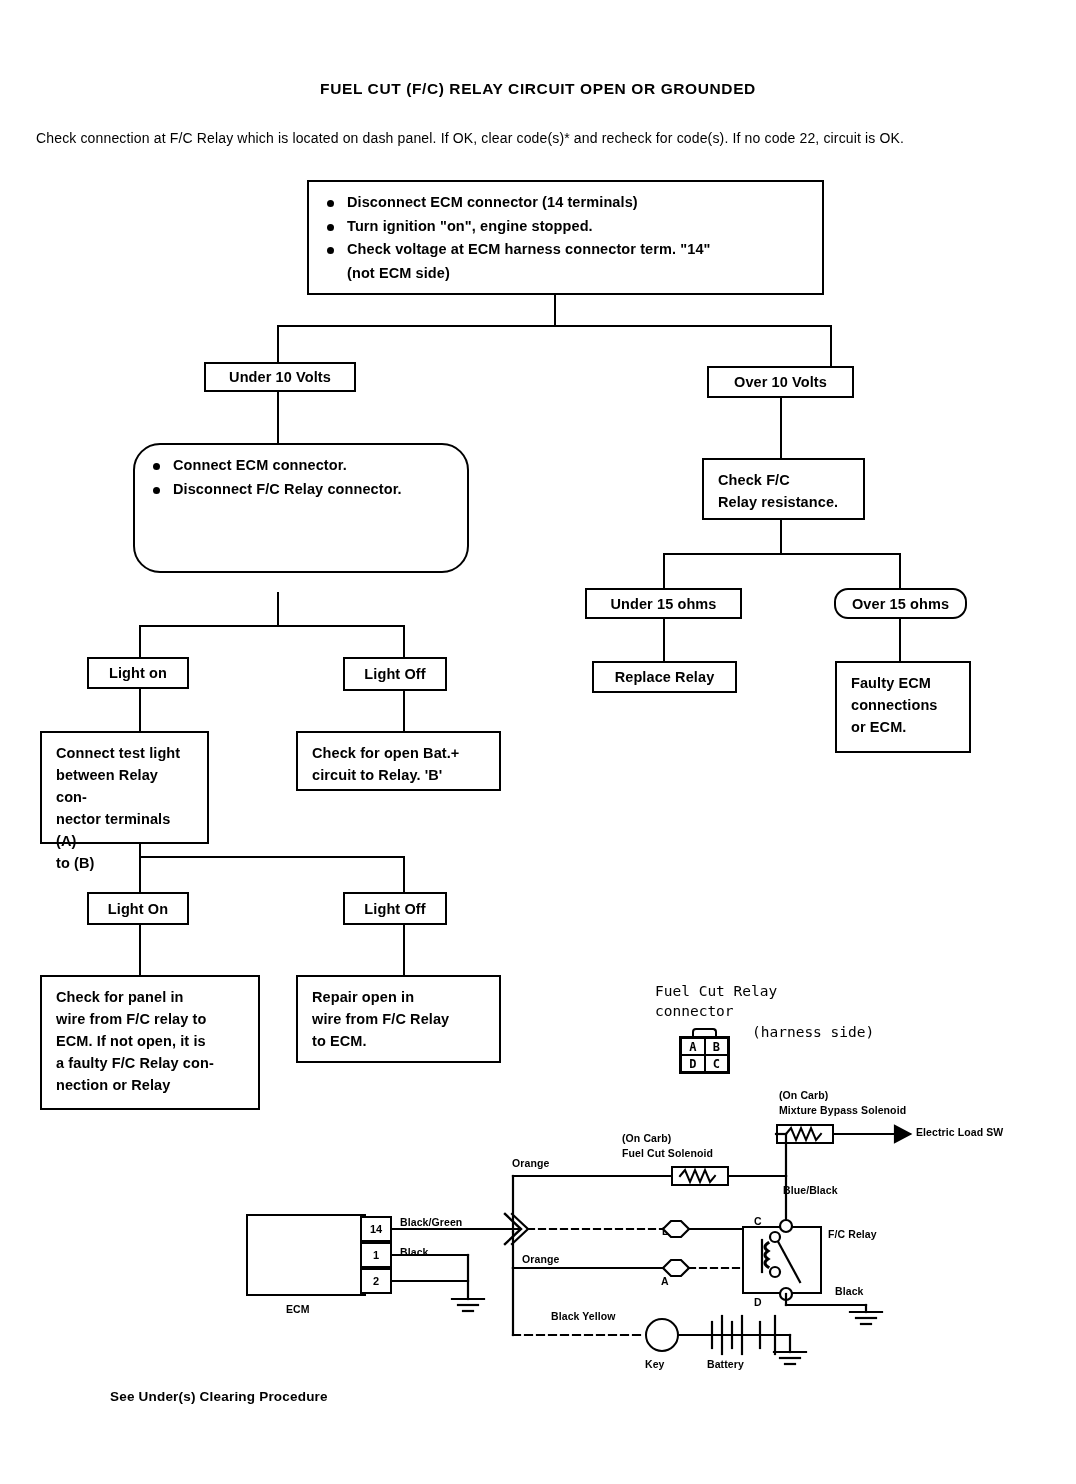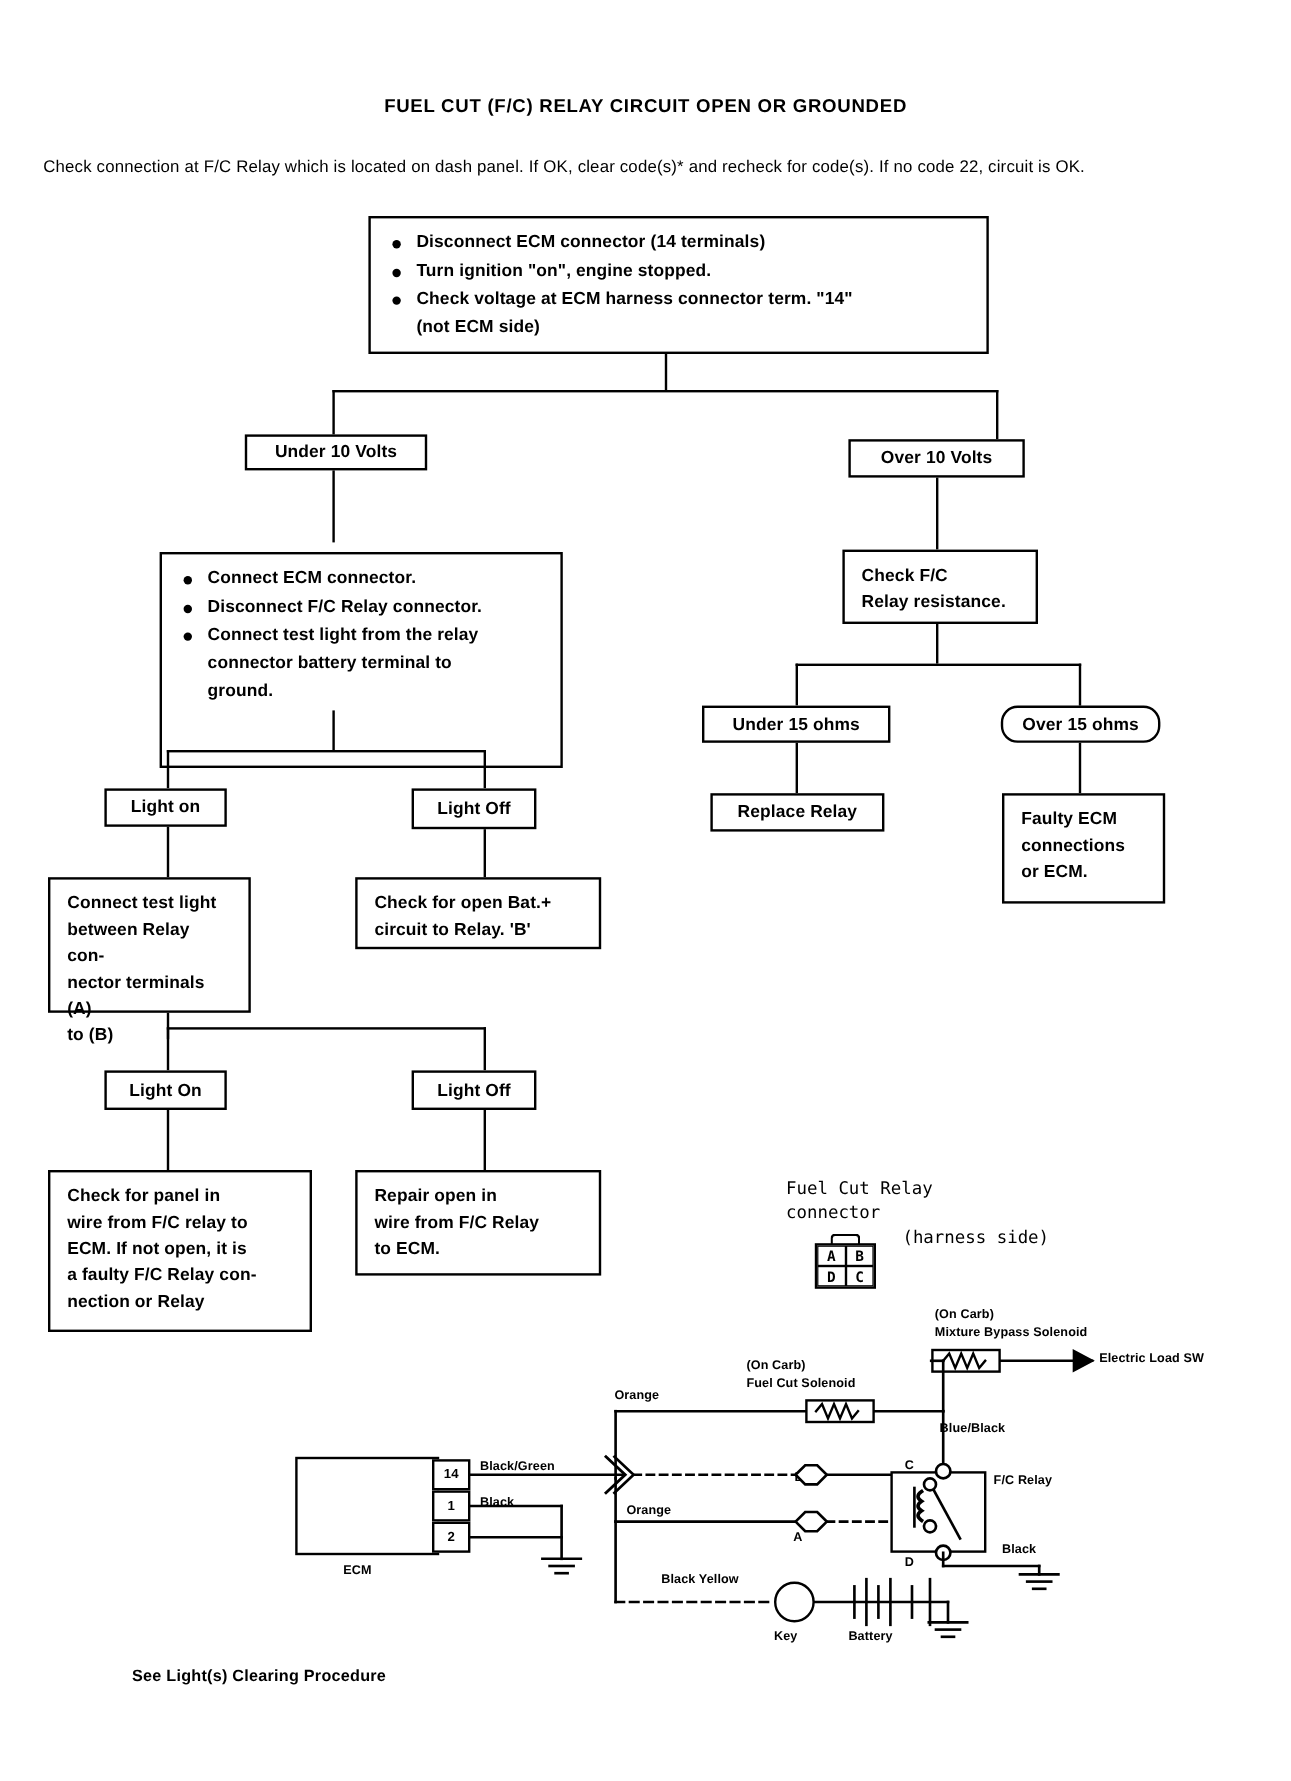--- a/index.html
+++ b/index.html
@@ -82,29 +82,24 @@
   <div class="box center" style="left:204px;top:362px;width:152px;height:30px;">
     <span class="txt">Under 10 Volts</span>
   </div>
   <div class="ln lnv" style="left:277px;top:392px;height:60px;"></div>
 
   <div class="box center" style="left:707px;top:366px;width:147px;height:32px;">
     <span class="txt">Over 10 Volts</span>
   </div>
   <div class="ln lnv" style="left:780px;top:398px;height:60px;"></div>
 
-  <div class="box pad" style="left:133px;top:460px;width:336px;height:180px;">
+  <div class="box pad" style="left:133px;top:443px;width:336px;height:130px;border-radius:27px;">
     <ul class="bl">
       <li>Connect ECM connector.</li>
       <li>Disconnect F/C Relay connector.</li>
-      <li>
-        <span>Connect test light from the relay</span>
-        <span class="cont">connector battery terminal to</span>
-        <span class="cont">ground.</span>
-      </li>
     </ul>
   </div>
   <div class="ln lnv" style="left:277px;top:592px;height:33px;"></div>
   <div class="ln lnh" style="left:139px;top:625px;width:266px;"></div>
   <div class="ln lnv" style="left:139px;top:625px;height:32px;"></div>
   <div class="ln lnv" style="left:403px;top:625px;height:32px;"></div>
 
   <div class="box padb" style="left:702px;top:458px;width:163px;height:62px;">
     <div class="txt">Check F/C</div>
     <div class="txt">Relay resistance.</div>
@@ -305,15 +300,15 @@
       <line x1="760" y1="1322" x2="760" y2="1348"></line>
       <line x1="775" y1="1316" x2="775" y2="1354"></line>
 
       <line x1="790" y1="1335" x2="790" y2="1352"></line>
       <line x1="774" y1="1352" x2="806" y2="1352"></line>
       <line x1="780" y1="1358" x2="800" y2="1358"></line>
       <line x1="785" y1="1364" x2="795" y2="1364"></line>
     </g>
   </svg>
 
-  <div class="footer">See Light(s) Clearing Procedure</div>
+  <div class="footer">See Under(s) Clearing Procedure</div>
 
 </div>
 
 </body></html>

